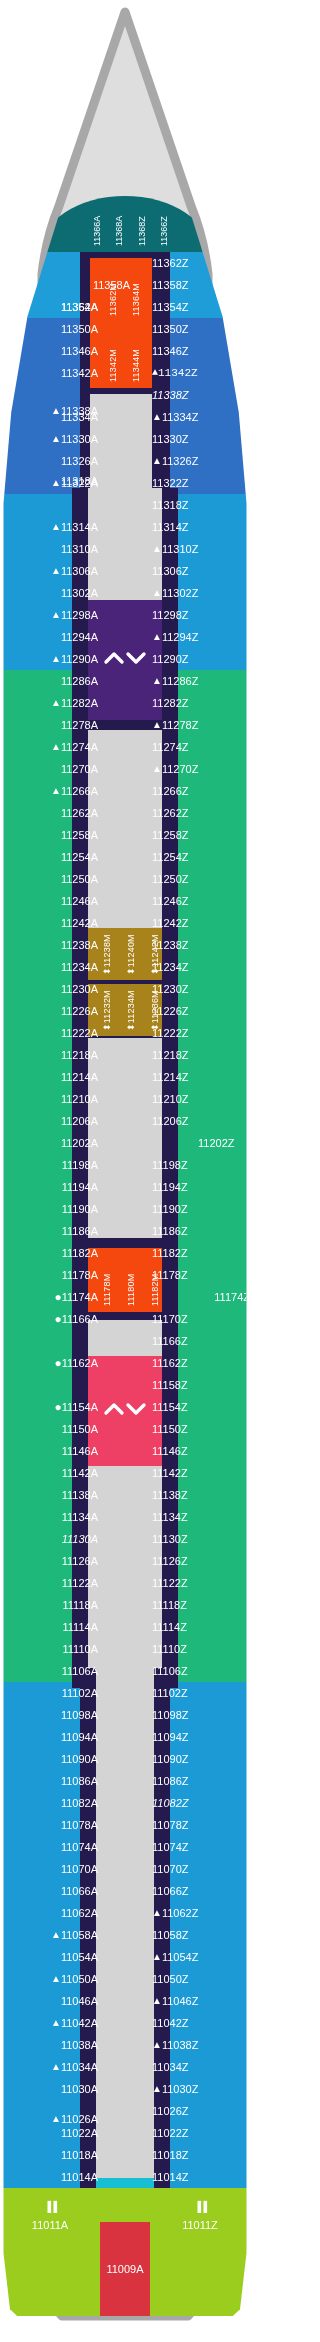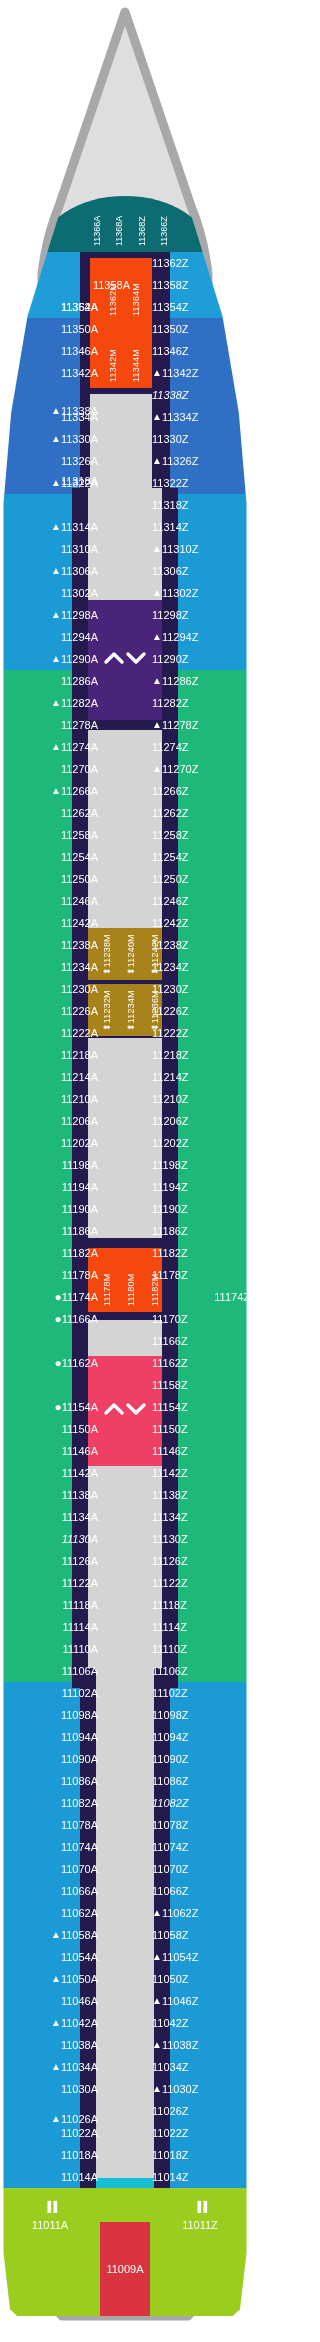--- a/index.html
+++ b/index.html
@@ -162,21 +162,21 @@
         <div class="cabin side-z" style="top: 252px;"><span>11362Z</span></div>
         <div class="cabin side-a" style="top: 274px; margin-left: 32px;"><span>11358A</span></div>
         <div class="cabin side-z" style="top: 274px;"><span>11358Z</span></div>
         <div class="cabin side-a" style="top: 296px;"><span>11354A</span></div>
         <div class="cabin side-z" style="top: 296px;"><span>11354Z</span></div>
         <div class="cabin side-a" style="top: 318px;"><span>11350A</span></div>
         <div class="cabin side-z" style="top: 318px;"><span>11350Z</span></div>
         <div class="cabin side-a" style="top: 340px;"><span>11346A</span></div>
         <div class="cabin side-z" style="top: 340px;"><span>11346Z</span></div>
         <div class="cabin side-a" style="top: 362px;"><span>11342A</span></div>
-        <div class="cabin side-z" style="top: 362px;"><span class="mk tri">▲ </span><span>11342Z</span></div>
+        <div class="cabin side-z" style="top: 362px; font-family: Liberation Mono, monospace;"><span class="mk tri">▲ </span><span>11342Z</span></div>
         <div class="cabin side-a" style="top: 400px;"><span class="mk tri">▲ </span><span>11338A</span></div>
         <div class="cabin side-z" style="top: 384px; font-style: italic;"><span>11338Z</span></div>
         <div class="cabin side-a" style="top: 406px;"><span>11334A</span></div>
         <div class="cabin side-z" style="top: 406px;"><span class="mk tri">▲ </span><span>11334Z</span></div>
         <div class="cabin side-a" style="top: 428px;"><span class="mk tri">▲ </span><span>11330A</span></div>
         <div class="cabin side-z" style="top: 428px;"><span>11330Z</span></div>
         <div class="cabin side-a" style="top: 450px;"><span>11326A</span></div>
         <div class="cabin side-z" style="top: 450px;"><span class="mk tri">▲ </span><span>11326Z</span></div>
         <div class="cabin side-a" style="top: 472px;"><span class="mk tri">▲ </span><span>11322A</span></div>
         <div class="cabin side-z" style="top: 472px;"><span>11322Z</span></div>
@@ -232,21 +232,21 @@
         <div class="cabin side-z" style="top: 1022px;"><span>11222Z</span></div>
         <div class="cabin side-a" style="top: 1044px;"><span>11218A</span></div>
         <div class="cabin side-z" style="top: 1044px;"><span>11218Z</span></div>
         <div class="cabin side-a" style="top: 1066px;"><span>11214A</span></div>
         <div class="cabin side-z" style="top: 1066px;"><span>11214Z</span></div>
         <div class="cabin side-a" style="top: 1088px;"><span>11210A</span></div>
         <div class="cabin side-z" style="top: 1088px;"><span>11210Z</span></div>
         <div class="cabin side-a" style="top: 1110px;"><span>11206A</span></div>
         <div class="cabin side-z" style="top: 1110px;"><span>11206Z</span></div>
         <div class="cabin side-a" style="top: 1132px;"><span>11202A</span></div>
-        <div class="cabin side-z" style="top: 1132px;"><span>11202Z</span></div>
+        <div class="cabin side-z" style="top: 1132px; margin-left: 46px;"><span>11202Z</span></div>
         <div class="cabin side-a" style="top: 1154px;"><span>11198A</span></div>
         <div class="cabin side-z" style="top: 1154px;"><span>11198Z</span></div>
         <div class="cabin side-a" style="top: 1176px;"><span>11194A</span></div>
         <div class="cabin side-z" style="top: 1176px;"><span>11194Z</span></div>
         <div class="cabin side-a" style="top: 1198px;"><span>11190A</span></div>
         <div class="cabin side-z" style="top: 1198px;"><span>11190Z</span></div>
         <div class="cabin side-a" style="top: 1220px;"><span>11186A</span></div>
         <div class="cabin side-z" style="top: 1220px;"><span>11186Z</span></div>
         <div class="cabin side-a" style="top: 1242px;"><span>11182A</span></div>
         <div class="cabin side-z" style="top: 1242px;"><span>11182Z</span></div>

